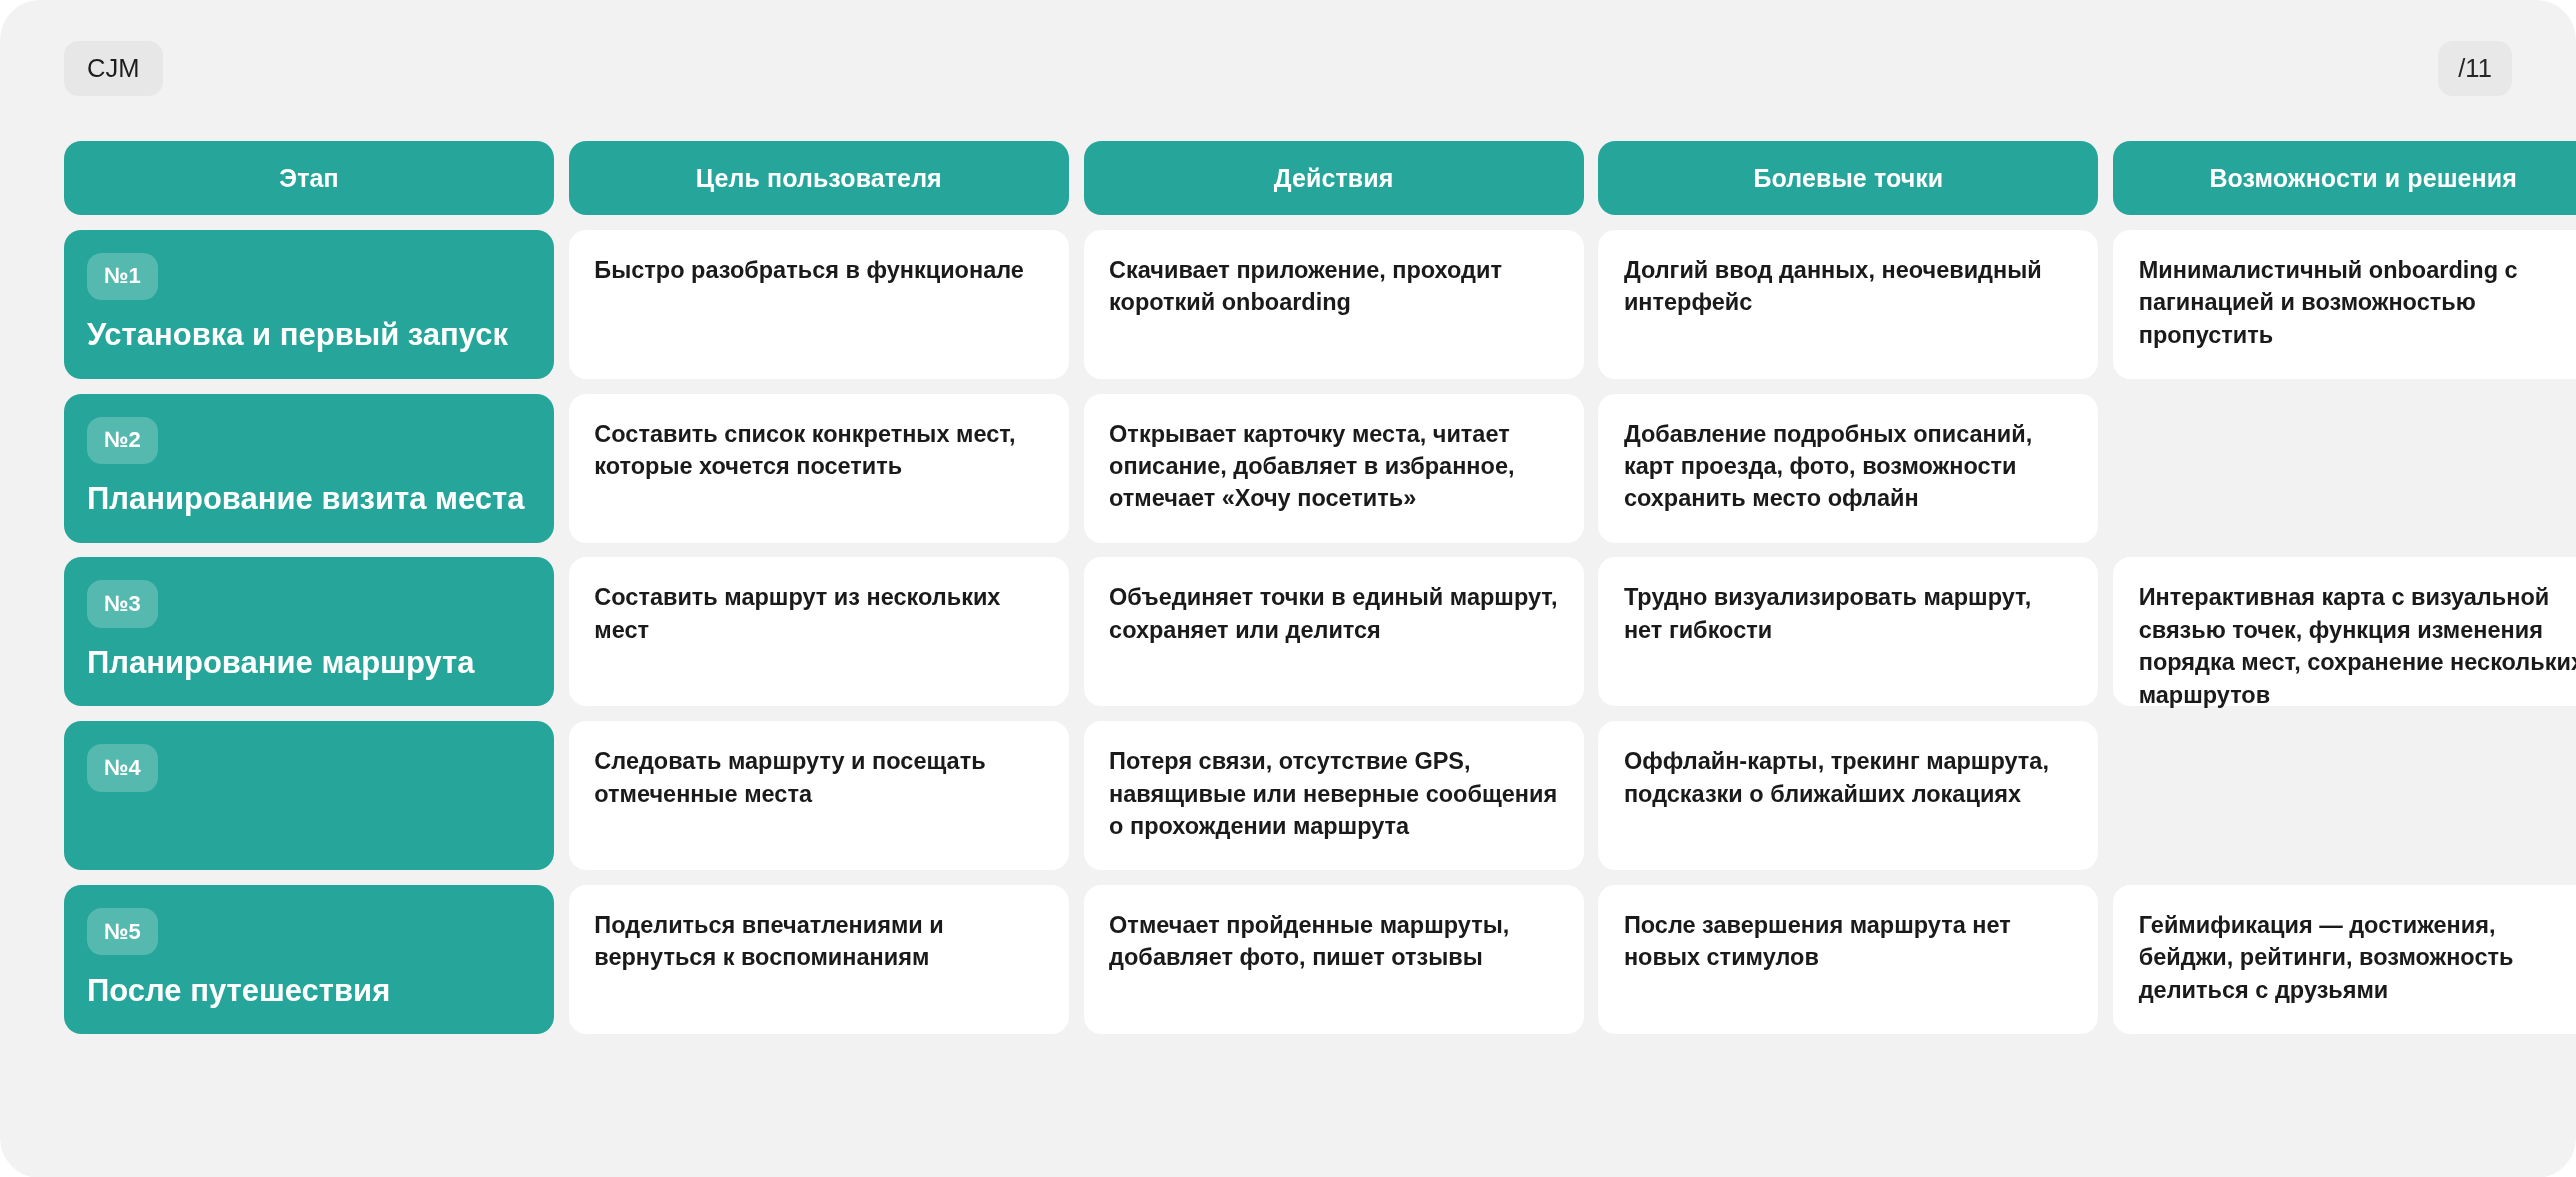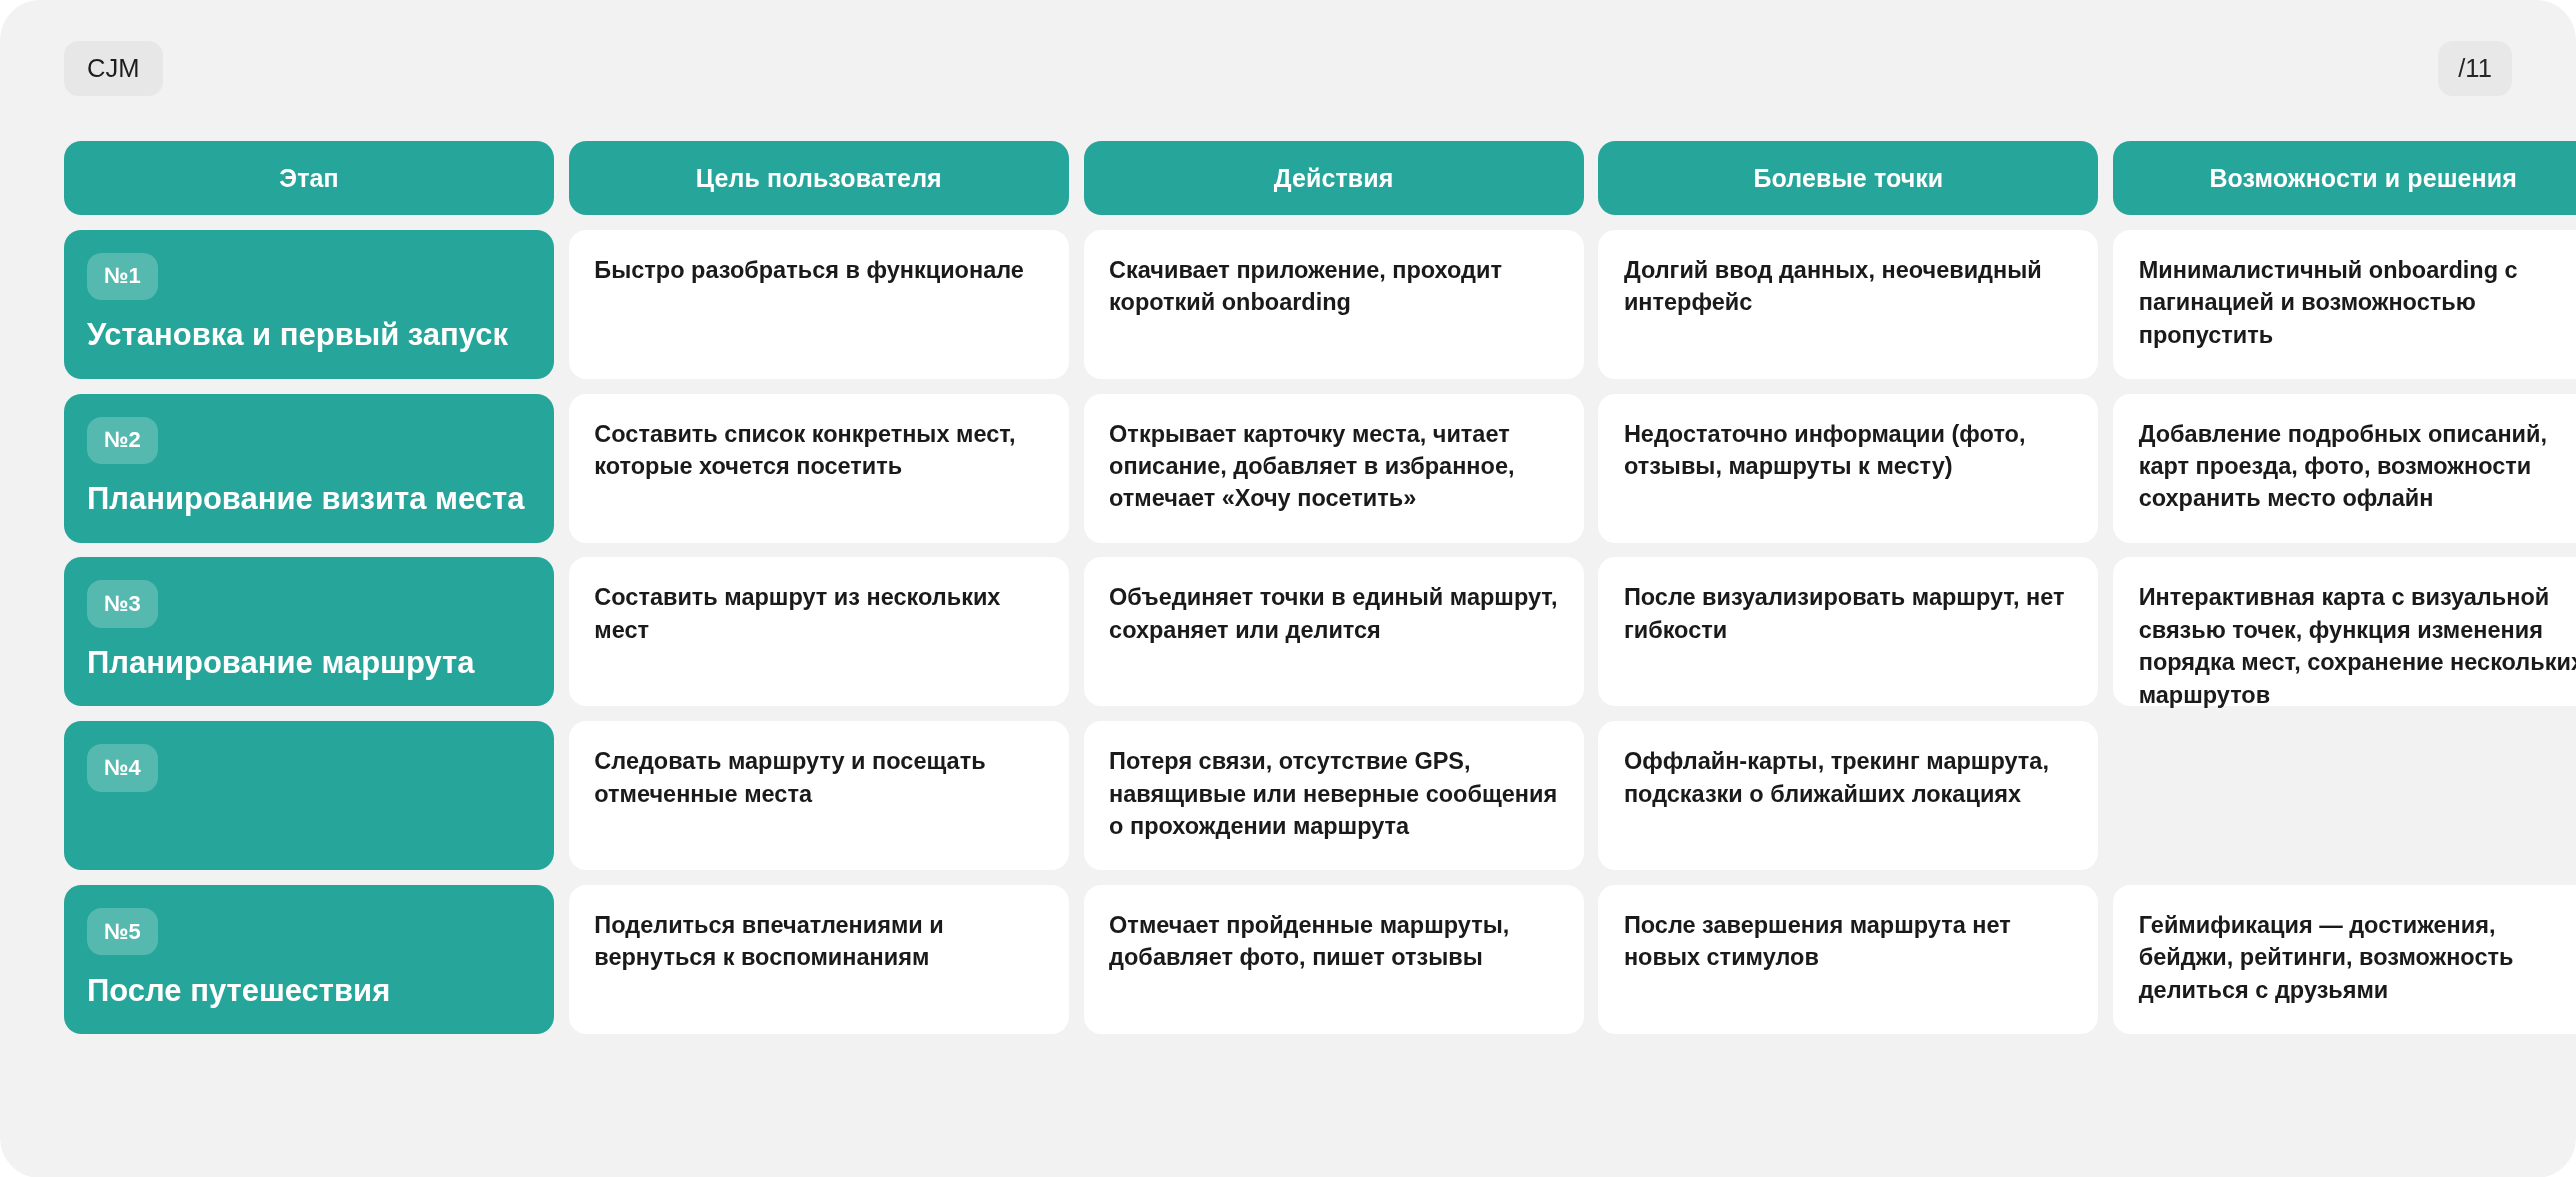--- a/index.html
+++ b/index.html
@@ -169,32 +169,31 @@
       <div class="cell">Минималистичный onboarding с пагинацией и возможностью пропустить</div>
     </div>
 
     <div class="row r2">
       <div class="stage-cell">
         <span class="stage-badge">№2</span>
         <span class="stage-title">Планирование визита места</span>
       </div>
       <div class="cell">Составить список конкретных мест, которые хочется посетить</div>
       <div class="cell">Открывает карточку места, читает описание, добавляет в избранное, отмечает «Хочу посетить»</div>
-      <div class="cell">Недостаточно информации (фото, отзывы, маршруты к месту)</div>
       <div class="cell">Добавление подробных описаний, карт проезда, фото, возможности сохранить место офлайн</div>
     </div>
 
     <div class="row r3">
       <div class="stage-cell">
         <span class="stage-badge">№3</span>
         <span class="stage-title">Планирование маршрута</span>
       </div>
       <div class="cell">Составить маршрут из нескольких мест</div>
       <div class="cell">Объединяет точки в единый маршрут, сохраняет или делится</div>
-      <div class="cell">После визуализировать маршрут, нет гибкости</div>
+      <div class="cell">Трудно визуализировать маршрут, нет гибкости</div>
       <div class="cell">Интерактивная карта с визуальной связью точек, функция изменения порядка мест, сохранение нескольких маршрутов</div>
     </div>
 
     <div class="row r4">
       <div class="stage-cell">
         <span class="stage-badge">№4</span>
       </div>
       <div class="cell">Следовать маршруту и посещать отмеченные места</div>
       <div class="cell">Потеря связи, отсутствие GPS, навящивые или неверные сообщения о прохождении маршрута</div>
       <div class="cell">Оффлайн-карты, трекинг маршрута, подсказки о ближайших локациях</div>

